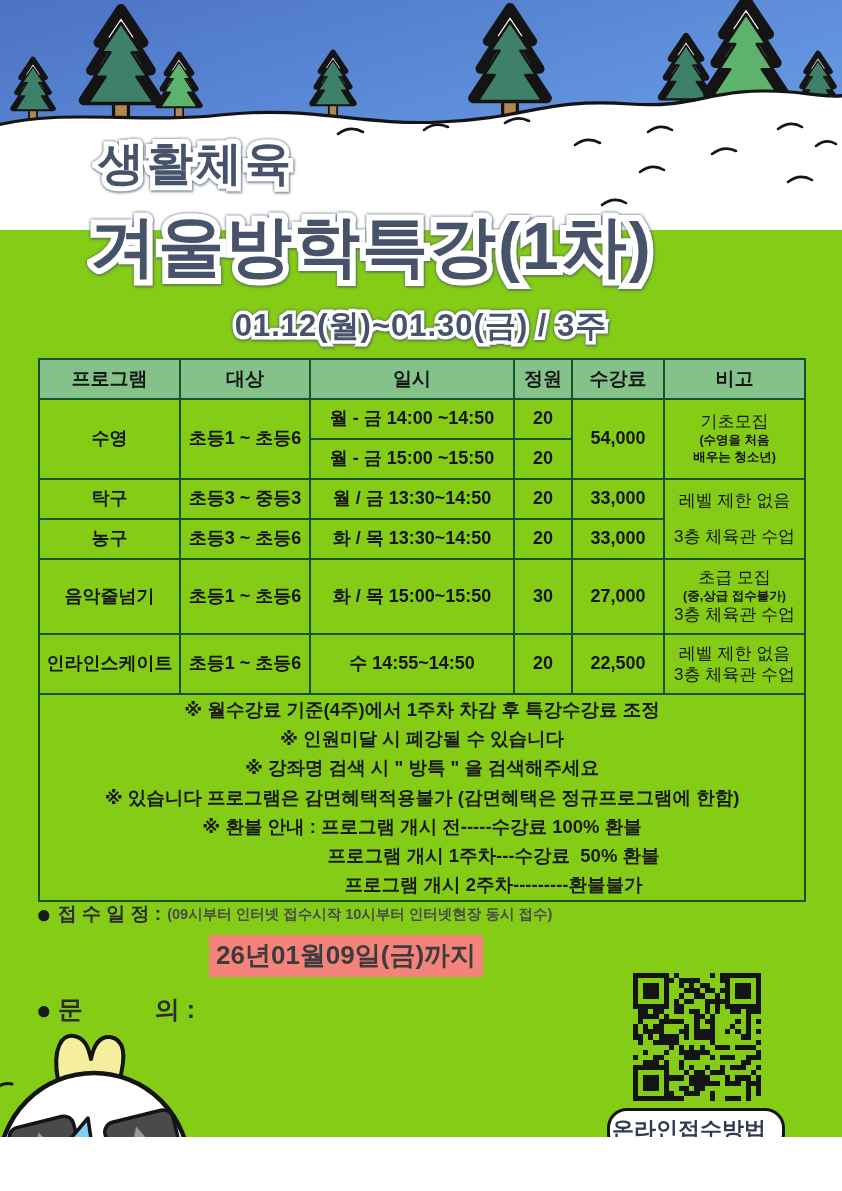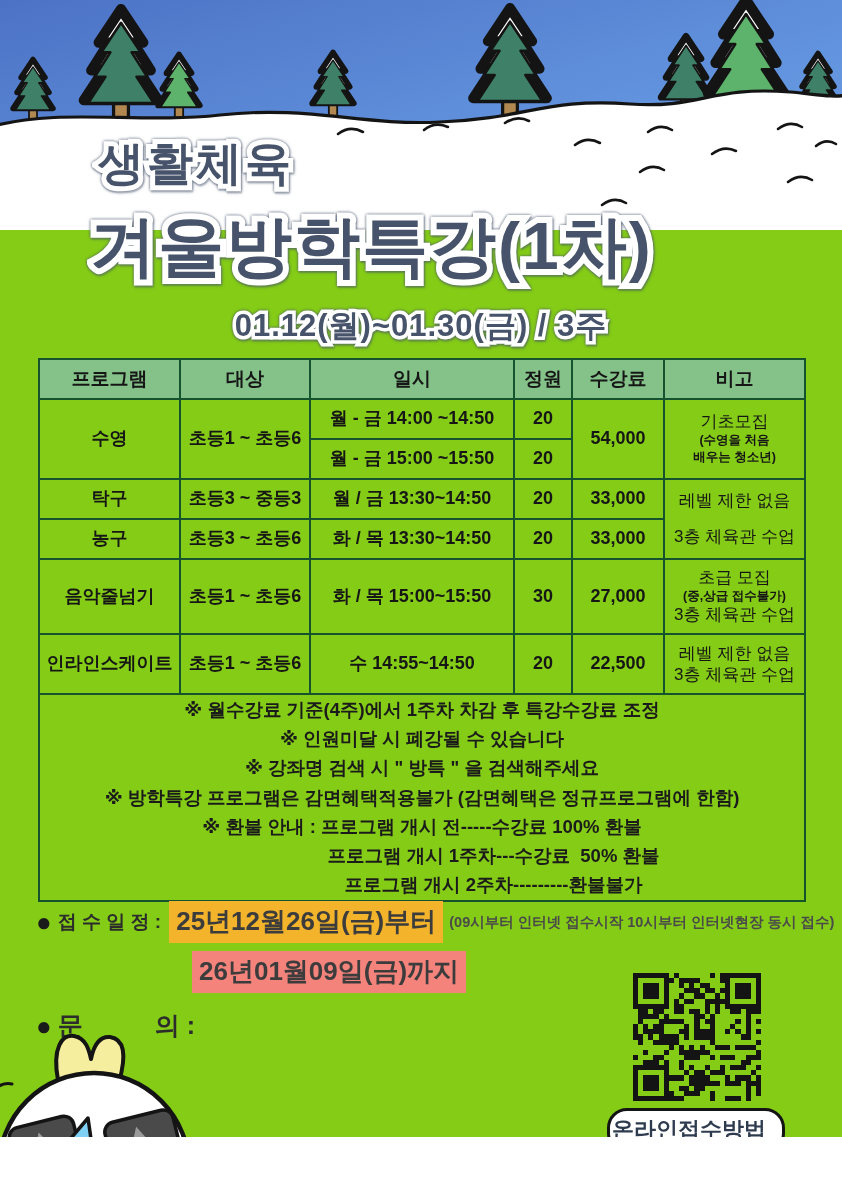--- a/index.html
+++ b/index.html
@@ -34,21 +34,21 @@
   .note-line{font-size:18.5px;font-weight:600;line-height:1.58;color:#1b1b1b;white-space:pre;}
   .note-line.indent{padding-left:143px;}
 
   
   .reg{position:absolute;left:36px;top:901px;width:786px;color:#2f2f2f;}
   .reg-row{display:flex;align-items:center;white-space:nowrap;}
   .bullet{font-size:26px;color:#1a1a1a;margin-right:6px;line-height:1;}
   .reg-label{font-size:19px;font-weight:700;color:#2c2c2c;}
   .hl{display:inline-block;font-size:26px;font-weight:700;color:#3c3c3c;padding:3px 7px 4px 7px;margin-left:8px;}
   .hl.from{background:#f3b32b;}
-  .hl.until{background:#f4837c;margin-left:0;}
+  .hl.until{background:#f4837c;margin-left:17px;}
   .reg-small{font-size:14.5px;font-weight:600;color:#4a4a4a;margin-left:6px;}
   .reg-row2{margin-top:8px;padding-left:156px;}
   .reg-row3{margin-top:16px;display:flex;align-items:center;}
   .contact-left{font-size:25px;font-weight:700;color:#2c2c2c;}
   .contact-right{font-size:25px;font-weight:700;color:#2c2c2c;margin-left:72px;}
   .contact-value{font-size:25px;font-weight:700;color:#2c2c2c;margin-left:8px;}
 
   
   .qr-wrap{position:absolute;left:633px;top:973px;width:128px;height:128px;}
   .qr-label{position:absolute;left:607px;top:1108px;width:178px;box-sizing:border-box;
@@ -195,34 +195,33 @@
         <td>
           <div class="note-main note-tight">레벨 제한 없음</div>
           <div class="note-main note-tight">3층 체육관 수업</div>
         </td>
       </tr>
       <tr>
         <td colspan="6" class="notes-cell">
           <div class="note-line">※ 월수강료 기준(4주)에서 1주차 차감 후 특강수강료 조정</div>
           <div class="note-line">※ 인원미달 시 폐강될 수 있습니다</div>
           <div class="note-line">※ 강좌명 검색 시 " 방특 " 을 검색해주세요</div>
-          <div class="note-line">※ 방학특강 프로그램은 감면혜택적용불가 (감면혜택은 정규프로그램에 한함)</div>
+          <div class="note-line">※ 있습니다 프로그램은 감면혜택적용불가 (감면혜택은 정규프로그램에 한함)</div>
           <div class="note-line">※ 환불 안내 : 프로그램 개시 전-----수강료 100% 환불</div>
           <div class="note-line indent">프로그램 개시 1주차---수강료  50% 환불</div>
           <div class="note-line indent">프로그램 개시 2주차---------환불불가</div>
         </td>
       </tr>
     </tbody>
   </table>
 
   <div class="reg">
     <div class="reg-row">
       <span class="bullet">●</span>
       <span class="reg-label">접 수 일 정 :</span>
-      <span class="hl from">25년12월26일(금)부터</span>
       <span class="reg-small">(09시부터 인터넷 접수시작 10시부터 인터넷현장 동시 접수)</span>
     </div>
     <div class="reg-row reg-row2">
       <span class="hl until">26년01월09일(금)까지</span>
     </div>
     <div class="reg-row3">
       <span class="bullet">●</span>
       <span class="contact-left">문</span>
       <span class="contact-right">의 :</span>
     </div>

